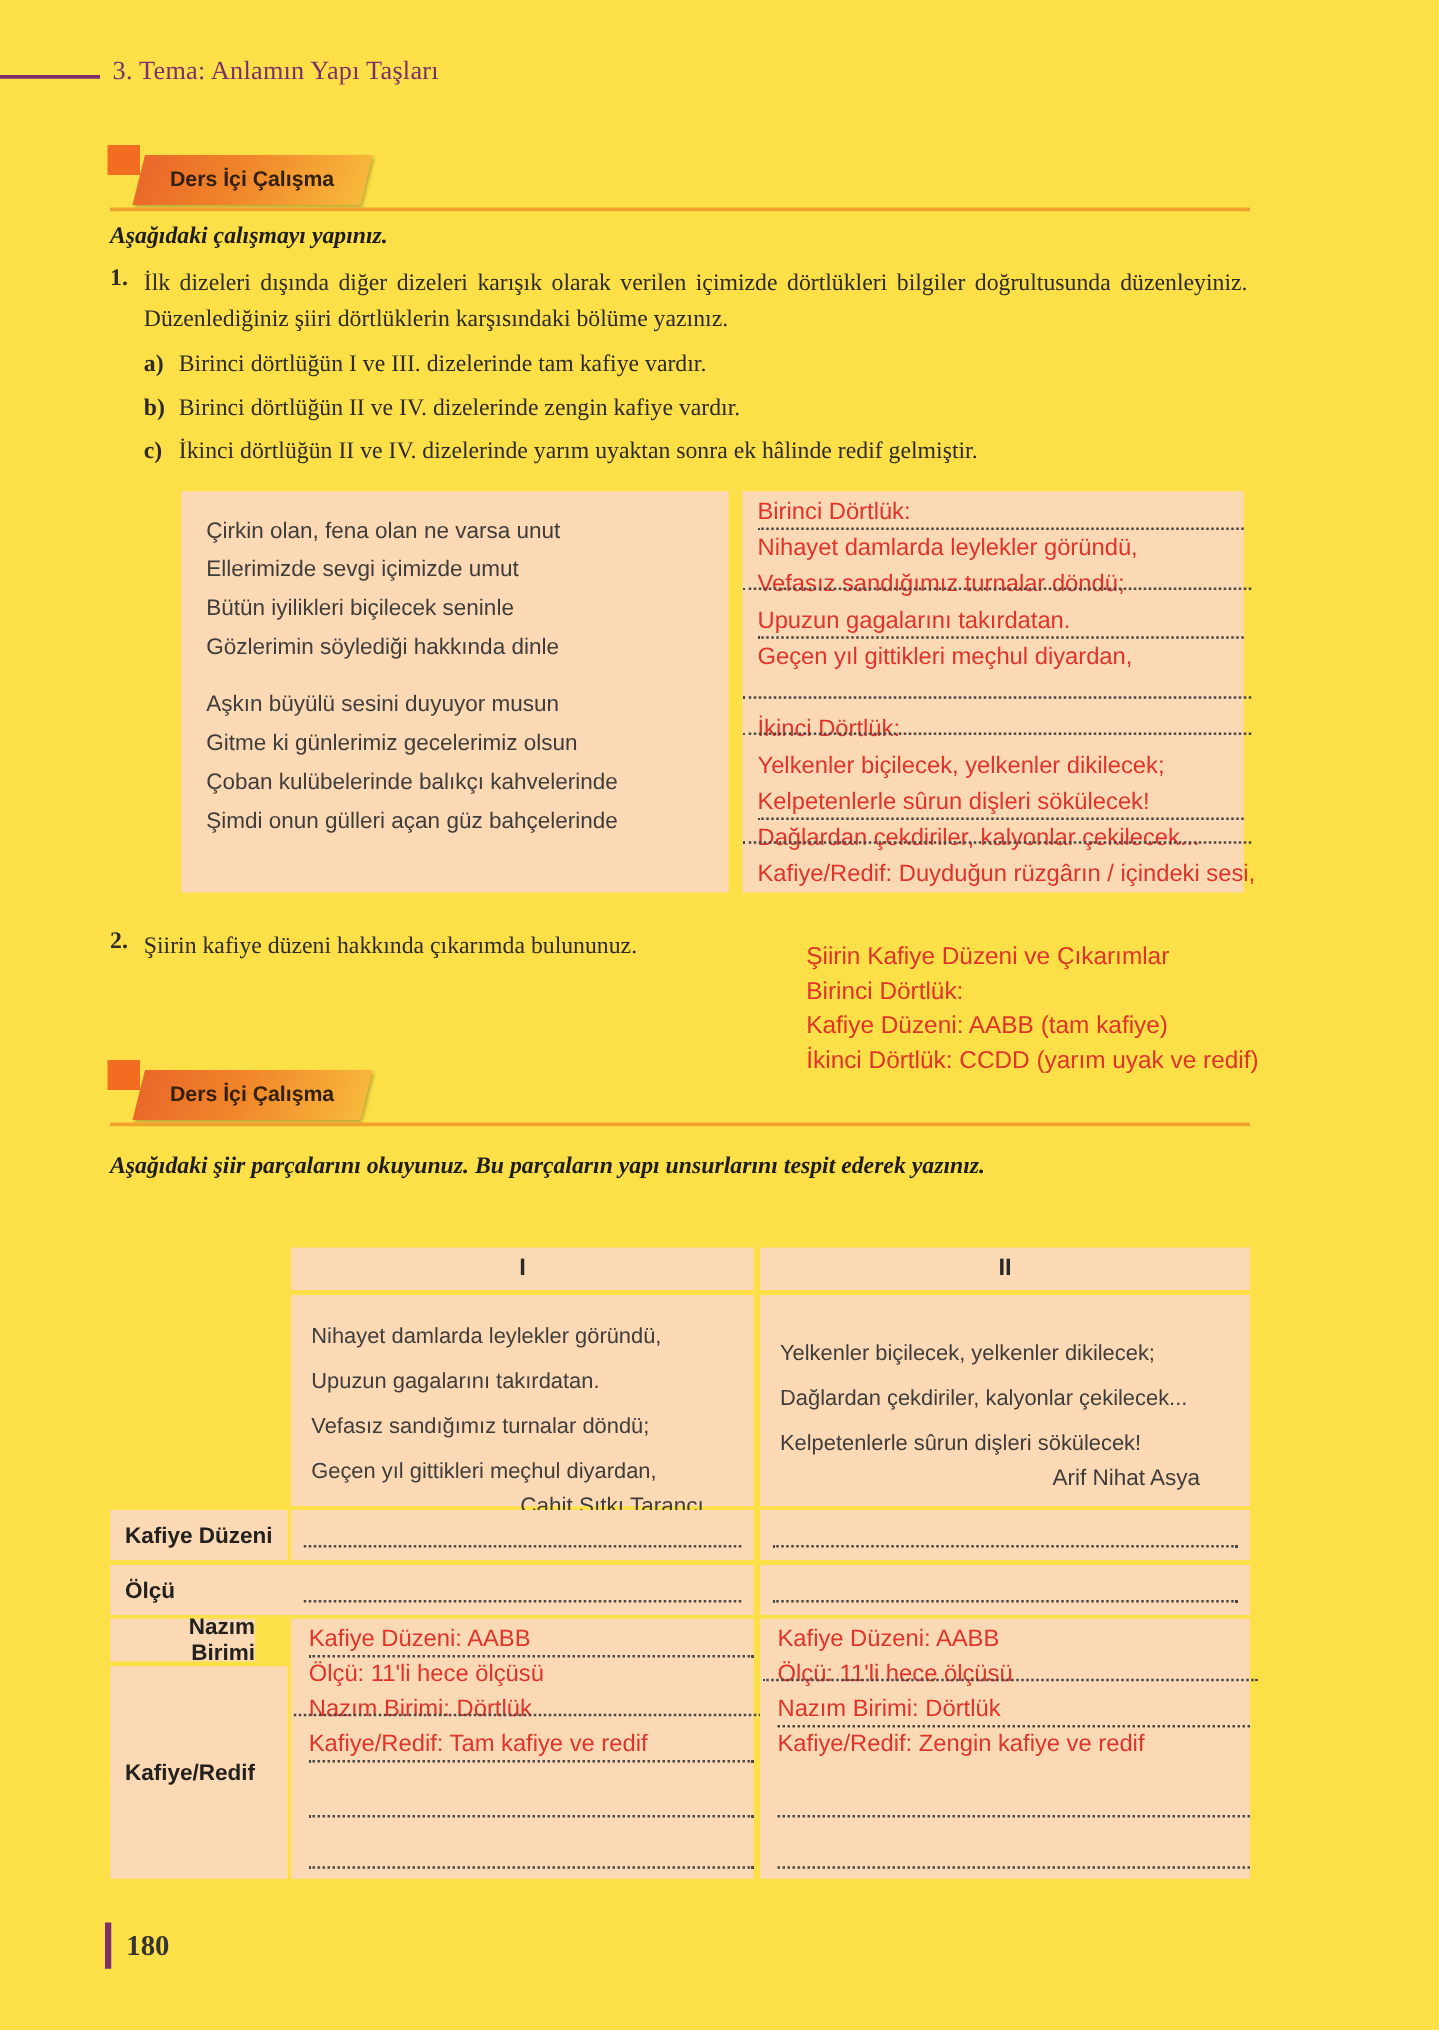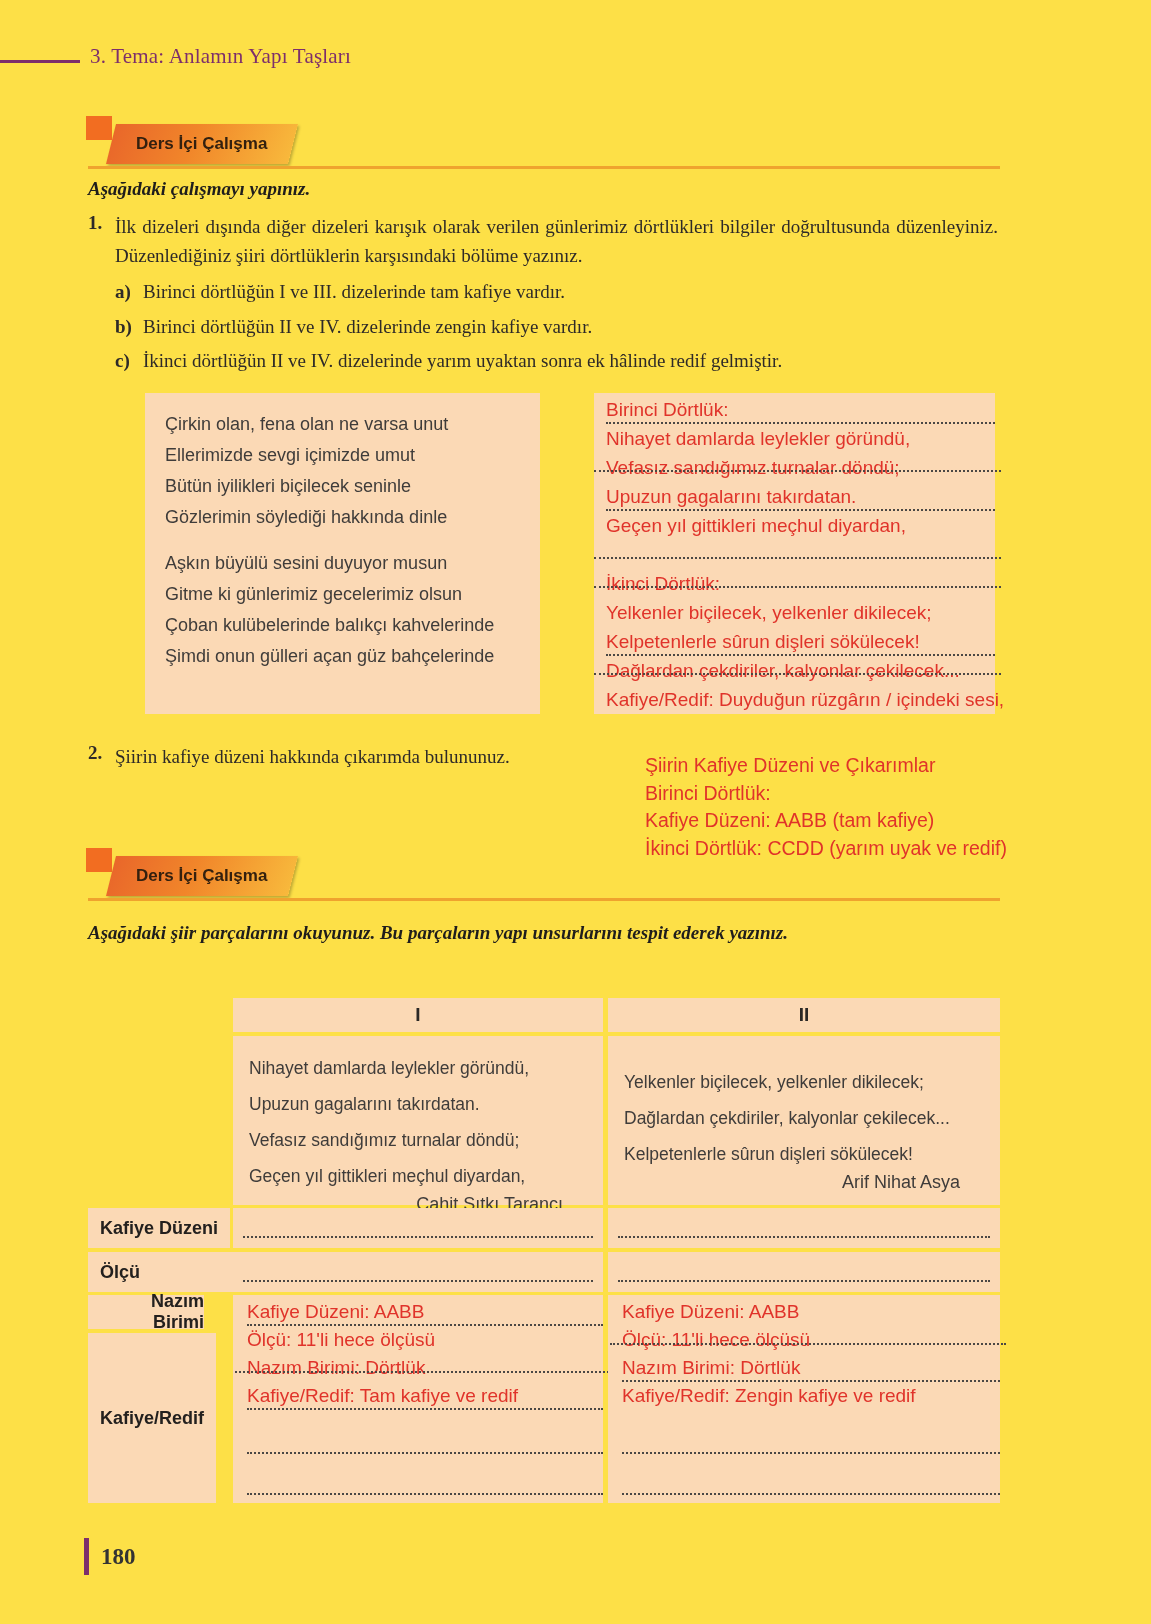--- a/index.html
+++ b/index.html
@@ -39,21 +39,21 @@
   
   .intro{position:absolute;left:88px;font-size:19px;font-weight:bold;font-style:italic;color:#1f1d1c;}
   .q-row{position:absolute;left:88px;display:flex;}
   .q-num{font-weight:bold;font-size:19px;width:27px;flex:0 0 27px;}
   .q-text{font-size:19px;line-height:29px;text-align:justify;}
   .opt-row{position:absolute;left:115px;display:flex;}
   .opt-label{font-weight:bold;font-size:19px;width:28px;flex:0 0 28px;}
   .opt-text{font-size:19px;}
   
   .t1{position:absolute;left:145px;top:393px;width:850px;height:321px;}
-  .t1-left{position:absolute;left:0;top:0;width:395px;height:321px;background:var(--peach);box-sizing:border-box;padding:16px 0 4px 20px;}
+  .t1-left{position:absolute;left:0;top:0;width:438px;height:321px;background:var(--peach);box-sizing:border-box;padding:16px 0 4px 20px;}
   .t1-right{position:absolute;left:449px;top:0;width:401px;height:321px;background:var(--peach);box-sizing:border-box;padding:2px 0 0 12px;overflow:visible;}
   .pline{font-family:"Liberation Sans", sans-serif;font-size:18px;line-height:31px;color:var(--poem-ink);}
   .stanza-gap{height:15px;}
   .poem-author{font-family:"Liberation Sans", sans-serif;font-size:18px;color:var(--poem-ink);text-align:right;padding-right:28px;margin-top:5px;}
   .ansline{
     position:relative;font-family:"Liberation Sans", sans-serif;
     font-size:19px;line-height:29px;height:29px;color:var(--red);white-space:nowrap;
   }
   .ansline.ul{border-bottom:2px dotted var(--dot);box-sizing:border-box;}
   .ansline.strike::after{content:"";position:absolute;left:-12px;right:-6px;top:60%;border-top:2px dotted var(--dot);}
@@ -90,21 +90,21 @@
     <div class="banner-ribbon">
       <span>Ders İçi Çalışma</span>
     </div>
     <div class="banner-underline"></div>
   </div>
 
   <div class="intro" style="top:178px">Aşağıdaki çalışmayı yapınız.</div>
 
   <div class="q-row" style="top:212px;width:910px">
     <div class="q-num">1.</div>
-    <div class="q-text">İlk dizeleri dışında diğer dizeleri karışık olarak verilen günlerimiz dörtlükleri bilgiler doğrultusunda düzenleyiniz. Düzenlediğiniz şiiri dörtlüklerin karşısındaki bölüme yazınız.</div>
+    <div class="q-text">İlk dizeleri dışında diğer dizeleri karışık olarak verilen içimizde dörtlükleri bilgiler doğrultusunda düzenleyiniz. Düzenlediğiniz şiiri dörtlüklerin karşısındaki bölüme yazınız.</div>
   </div>
 
   <div class="opt-row" style="top:281px">
     <div class="opt-label">a)</div>
     <div class="opt-text">Birinci dörtlüğün I ve III. dizelerinde tam kafiye vardır.</div>
   </div>
   <div class="opt-row" style="top:316px">
     <div class="opt-label">b)</div>
     <div class="opt-text">Birinci dörtlüğün II ve IV. dizelerinde zengin kafiye vardır.</div>
   </div>
@@ -191,21 +191,21 @@
 
     <div class="cell label" style="left:0;top:254px;width:164px;height:40px">Ölçü</div>
     <div class="cell" style="left:145px;top:254px;width:370px;height:40px">
       <div class="dotline" style="top:28px"></div>
     </div>
     <div class="cell" style="left:520px;top:254px;width:392px;height:40px">
       <div class="dotline" style="top:28px"></div>
     </div>
 
     <div class="cell label" style="left:0;top:297px;width:116px;height:34px">Nazım Birimi</div>
-    <div class="cell label" style="left:0;top:335px;width:128px;height:170px">Kafiye/Redif</div>
+    <div class="cell label" style="left:0;top:335px;width:142px;height:170px">Kafiye/Redif</div>
 
     <div class="cell ansstack" style="left:145px;top:297px;width:370px;height:208px">
       <div class="ansline ul">Kafiye Düzeni: AABB</div>
       <div class="ansline">Ölçü: 11'li hece ölçüsü</div>
       <div class="ansline strike">Nazım Birimi: Dörtlük</div>
       <div class="ansline ul">Kafiye/Redif: Tam kafiye ve redif</div>
       <div class="ansline sp1 ul"></div>
       <div class="ansline sp2 ul"></div>
     </div>
     <div class="cell ansstack" style="left:520px;top:297px;width:392px;height:208px">

